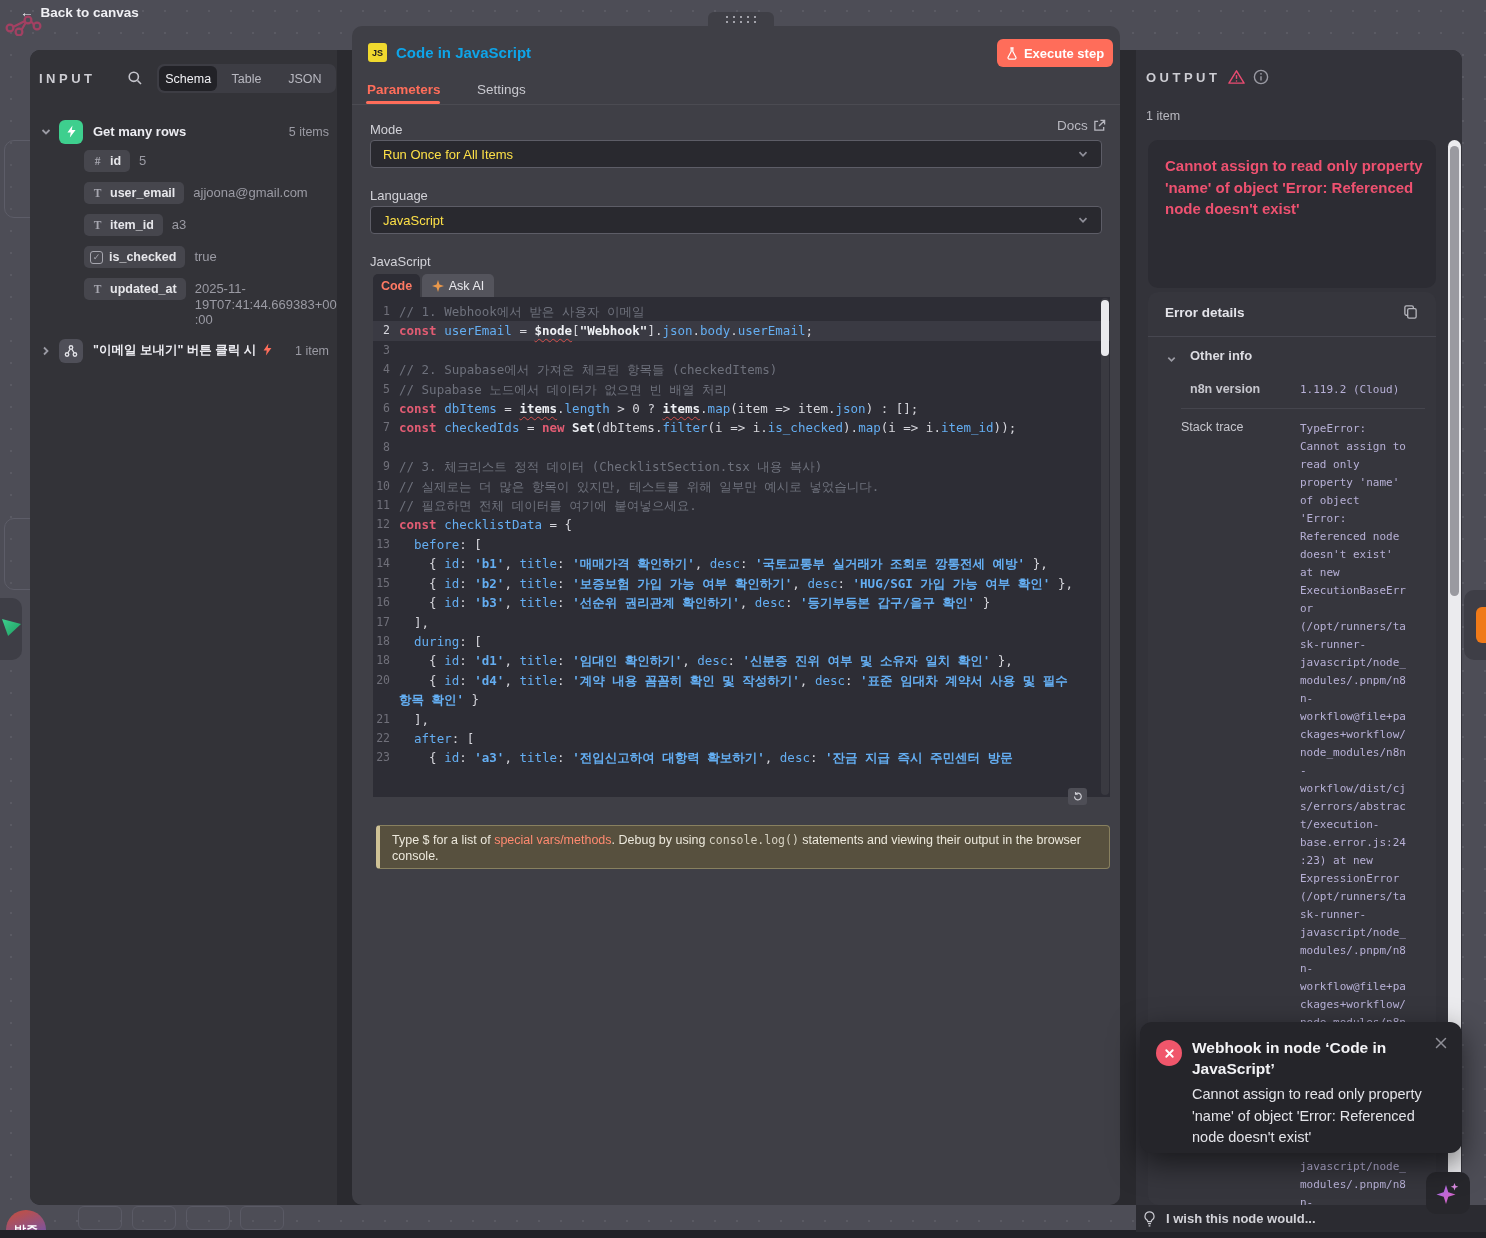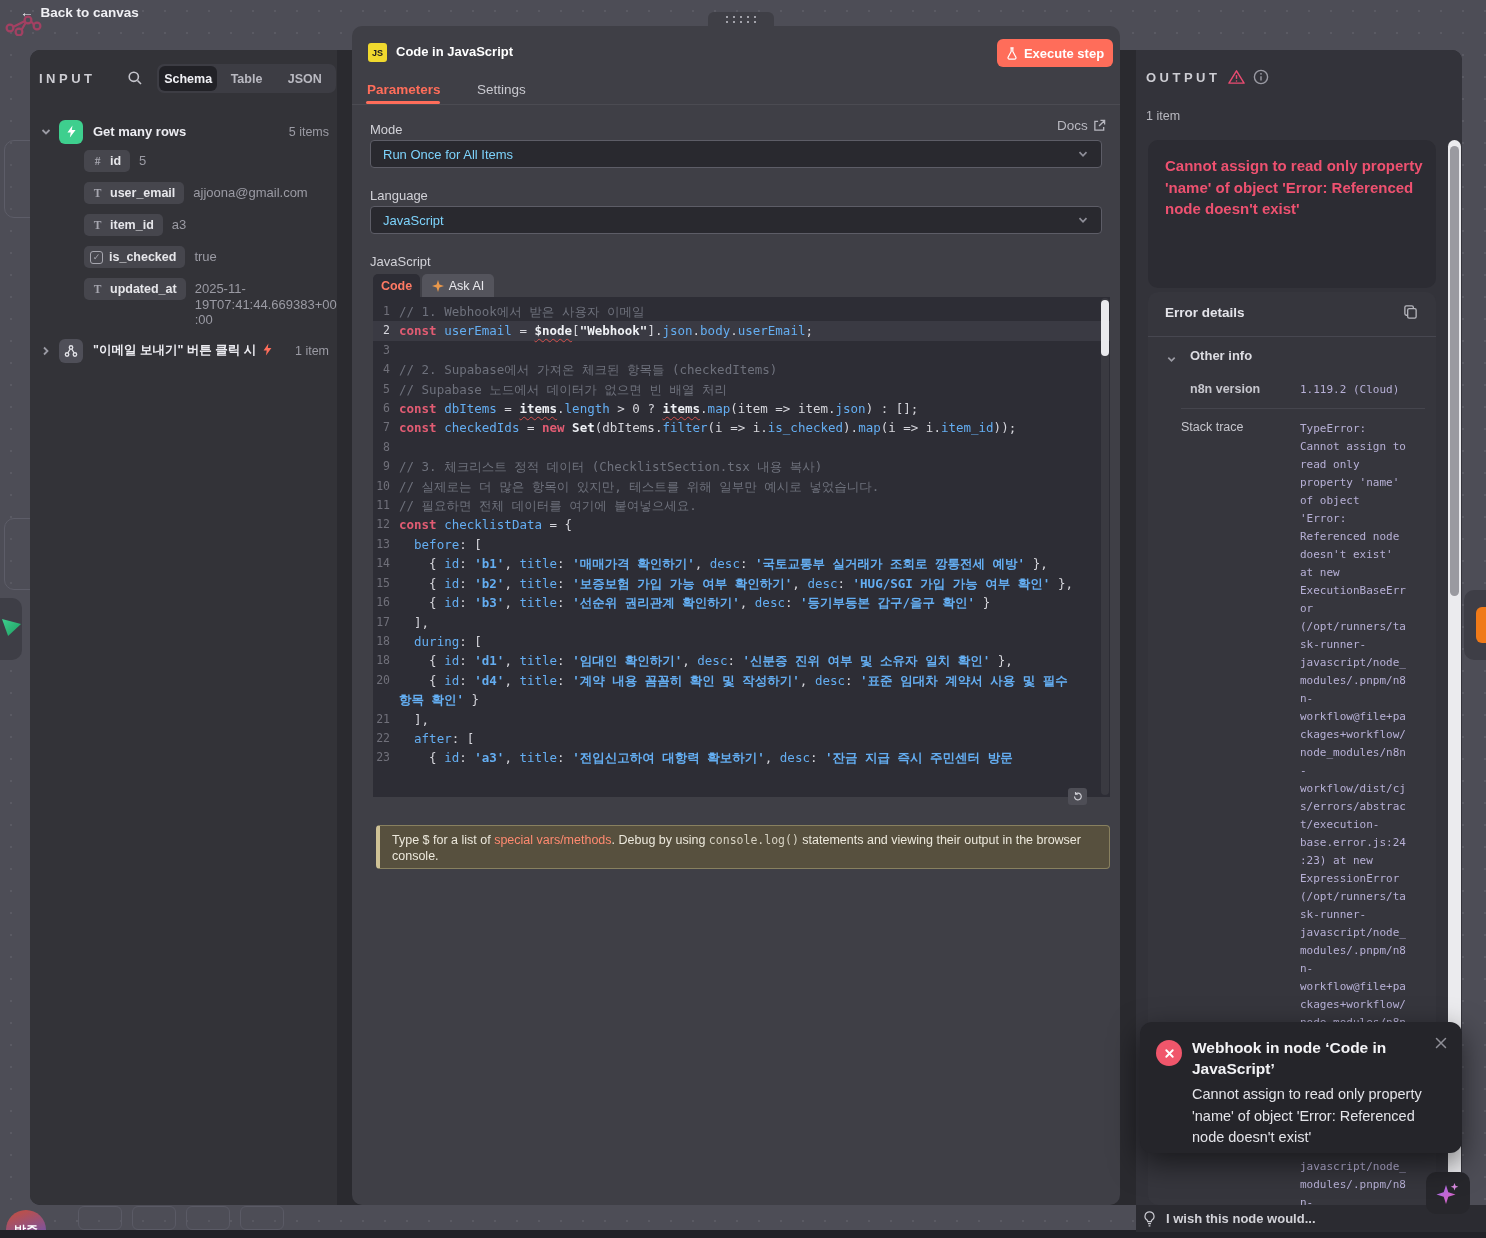--- a/index.html
+++ b/index.html
@@ -32,21 +32,21 @@
   .backdrop { left:30px; top:50px; width:1432px; height:1155px; background:#2a2a2f; border-radius:10px; }
   .panel-input  { left:30px; top:50px; width:307px; height:1155px; background:#333338; border-radius:10px 0 0 10px; }
   .panel-modal  { left:352px; top:26px; width:768px; height:1179px; background:#3f3f46; border-radius:10px; }
   .panel-output { left:1136px; top:50px; width:326px; height:1155px; background:#33333a; border-radius:0 10px 10px 0; }
 
   
   .pane-title { font-size:13px; font-weight:700; letter-spacing:3.5px; color:#cdcdd3; }
   .seg { left:127px; top:14px; width:179px; height:29px; background:#3d3d44; border-radius:7px;
          display:flex; align-items:center; padding:2px; }
   .seg .tab { flex:1; height:25px; display:flex; align-items:center; justify-content:center;
-              font-size:12.5px; font-weight:700; color:#b9b9c1; border-radius:6px; cursor:pointer; }
+              font-size:12.5px; font-weight:400; color:#b9b9c1; border-radius:6px; cursor:pointer; }
   .seg .tab.on { background:#222227; color:#f0f0f4; }
   .tree { left:0; top:63px; width:307px; }
   .tree-head { display:flex; align-items:center; padding:0 8px 0 10px; height:37px; }
   .node-ico { width:24px; height:24px; border-radius:6px; display:flex; align-items:center; justify-content:center; margin:0 10px 0 7px; }
   .node-ico.green { background:#3ecf8e; }
   .node-ico.gray  { background:#4f4f58; }
   .tree-head .nm { font-size:13px; font-weight:700; color:#ececf1; }
   .tree-head .cnt { margin-left:auto; font-size:12.5px; color:#9b9ba4; }
   .fields { padding-left:54px; }
   .frow { display:flex; align-items:flex-start; margin-bottom:10px; }
@@ -55,33 +55,33 @@
   .pill .tb { width:13px; height:13px; border:1.4px solid #a6a6af; border-radius:3px; color:#a6a6af;
               font-size:9px; display:flex; align-items:center; justify-content:center; margin-right:6px; }
   .pill .fn { font-size:12.5px; font-weight:600; color:#e6e6ea; }
   .fval { font-size:13px; color:#9b9ba4; margin:3px 0 0 9px; max-width:152px; overflow-wrap:anywhere; line-height:15.5px; }
   .chev { stroke:#9b9ba4; fill:none; stroke-width:1.8; }
   .bolt-red { margin-left:6px; }
 
   
   .js-badge { left:16px; top:17px; width:19px; height:19px; background:#f0d92e; border-radius:3px;
               display:flex; align-items:center; justify-content:center; font-size:9px; font-weight:800; color:#1b1b1f; }
-  .modal-title { left:44px; top:18px; font-size:13px; font-weight:700; color:#ffffff; }
+  .modal-title { left:44px; top:18px; font-size:15px; font-weight:700; color:#0ea5e9; }
   .exec-btn { left:645px; top:13px; width:116px; height:28px; background:#ff6d5a; border-radius:6px;
               display:flex; align-items:center; justify-content:center; gap:6px; color:#fff;
               font-size:13px; font-weight:600; cursor:pointer; }
   .mtab { font-size:13.5px; cursor:pointer; }
   .mtab.param { left:15px; top:56px; color:#ff6d5a; font-weight:600; }
   .mtab.sett  { left:125px; top:56px; color:#c9c9cf; }
   .tab-underline { left:14px; top:75px; width:74px; height:2.5px; background:#ff6d5a; border-radius:2px; }
   .docs { left:705px; top:56px; color:#b8b8c0; font-size:13.5px; display:flex; gap:5px; align-items:center; cursor:pointer;margin-top:36px;}
   .mdivider { left:0; top:78px; width:768px; height:1px; background:#4b4b52; }
   .flabel { font-size:13px; color:#d2d2d8; }
   .select { background:#29292f; border:1px solid #5d5d67; border-radius:4px; height:28px; width:732px;
-            display:flex; align-items:center; padding:0 12px; font-size:13px; color:#7dd3fc; cursor:pointer; }
+            display:flex; align-items:center; padding:0 12px; font-size:13px; color:#fde047; cursor:pointer; }
   .select svg { margin-left:auto; }
   .ctab { height:23px; border-radius:5px 5px 0 0; display:flex; align-items:center; justify-content:center;
           gap:5px; font-size:12.5px; cursor:pointer; }
   .ctab.code { left:21px; top:248px; width:47px; background:#2d2d35; color:#ff7a64; font-weight:700; }
   .ctab.ask  { left:70px; top:248px; width:72px; background:#54545c; color:#e8e8ec; }
 
   
   .editor { left:21px; top:271px; width:737px; height:500px; background:#2d2d35; overflow:hidden;
             font-family:"DejaVu Sans Mono","Liberation Mono",monospace; }
   .elines { padding-top:5px; }

